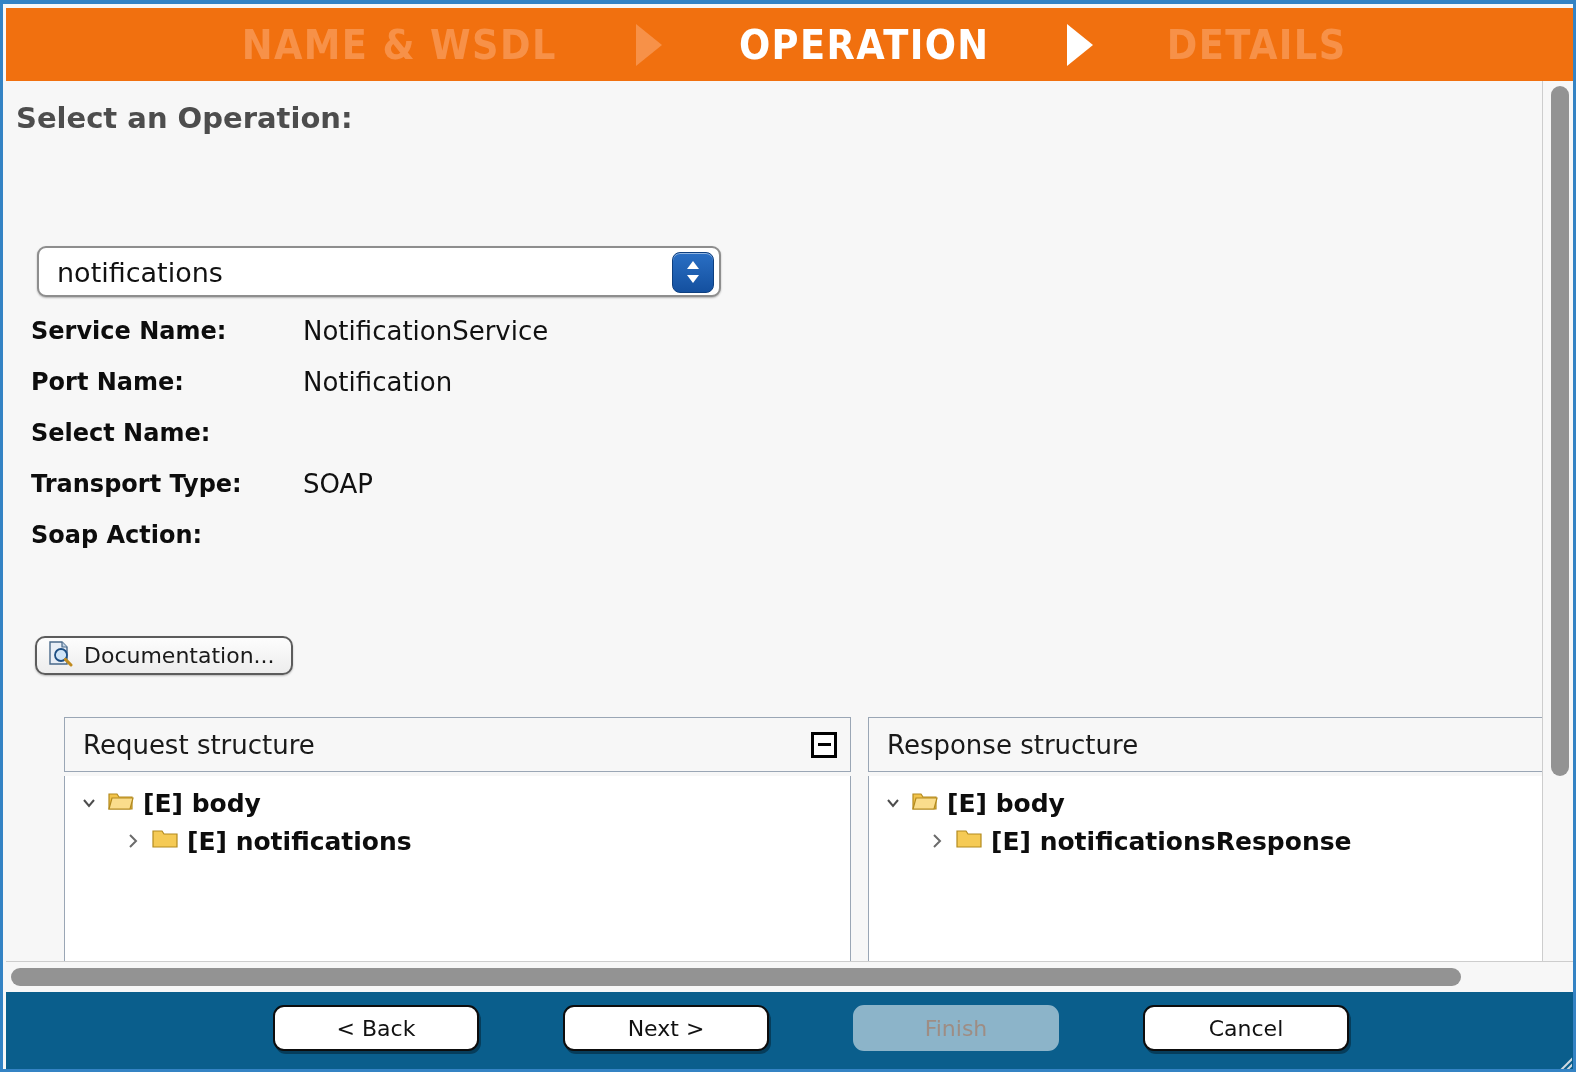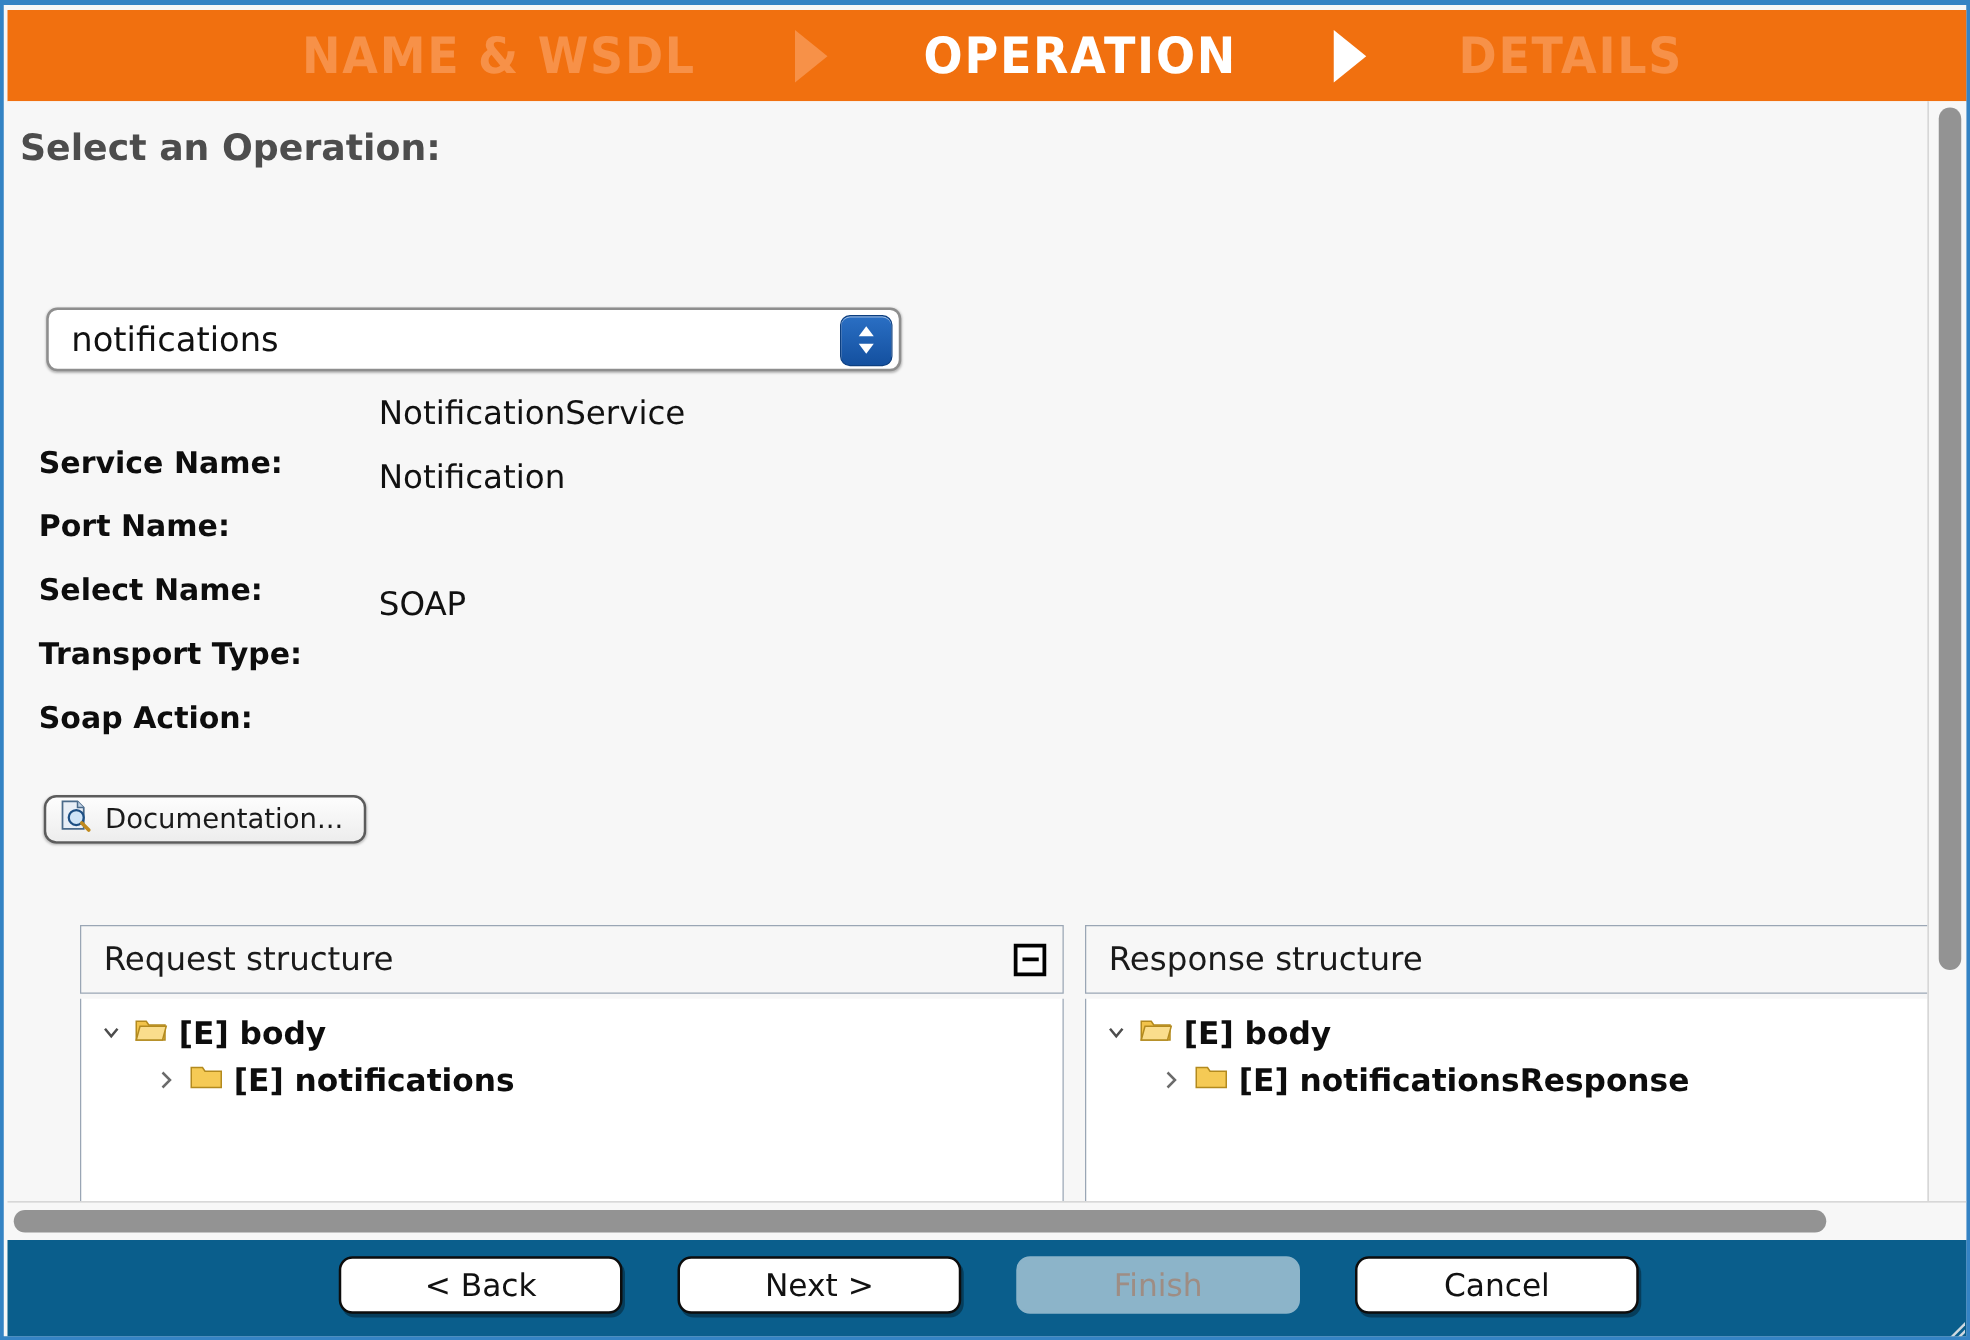--- a/index.html
+++ b/index.html
@@ -149,21 +149,20 @@
     display: flex;
     align-items: flex-start;
   }
   .info-label {
     width: 272px;
     font-family: "DejaVu Sans", sans-serif;
     font-weight: bold;
     font-size: 24px;
     color: #0d0d0d;
     line-height: 30px;
-    margin-top: 39px;
   }
   .info-value {
     font-family: "DejaVu Sans", sans-serif;
     font-size: 26px;
     color: #111111;
     line-height: 30px;
   }
 
   
   #doc-button {
@@ -180,21 +179,21 @@
     gap: 11px;
     box-shadow: 0 1px 2px rgba(0,0,0,0.25);
   }
   #doc-button-label {
     font-family: "DejaVu Sans", sans-serif;
     font-size: 22px;
     color: #1a1a1a;
   }
 
   
-  .struct-panel { position: absolute; top: 659px; padding-left: 44px; }
+  .struct-panel { position: absolute; top: 636px; padding-left: 44px; }
   #request-panel  { left: 14px;  width: 787px; }
   #response-panel { left: 818px; width: 717px; text-align: center; }
 
   .struct-header {
     box-sizing: border-box;
     height: 55px;
     background: #f7f7f7;
     border: 1px solid #9aa6b5;
     display: flex;
     align-items: center;
@@ -258,30 +257,31 @@
   }
   #footer-buttons {
     position: absolute;
     left: 0; top: 13px;
     width: 1570px;
     display: flex;
     justify-content: center;
     gap: 44px;
   }
   .footer-btn {
-    width: 227px; height: 46px;
+    width: 206px; height: 46px;
     box-sizing: border-box;
     background: #ffffff;
     border: 2px solid #0d0d0d;
     border-radius: 11px;
     font-family: "DejaVu Sans", sans-serif;
-    font-size: 25px;
+    font-size: 22px;
     color: #111;
     display: flex; align-items: center; justify-content: center;
     box-shadow: 2px 3px 0 rgba(0,0,0,0.35);
+    margin-left: 40px;
   }
   .footer-btn.disabled {
     background: #8cb4c9;
     border-color: #8cb4c9;
     color: #9e8d84;
     box-shadow: none;
   }
 
   #resize-grip {
     position: absolute;

